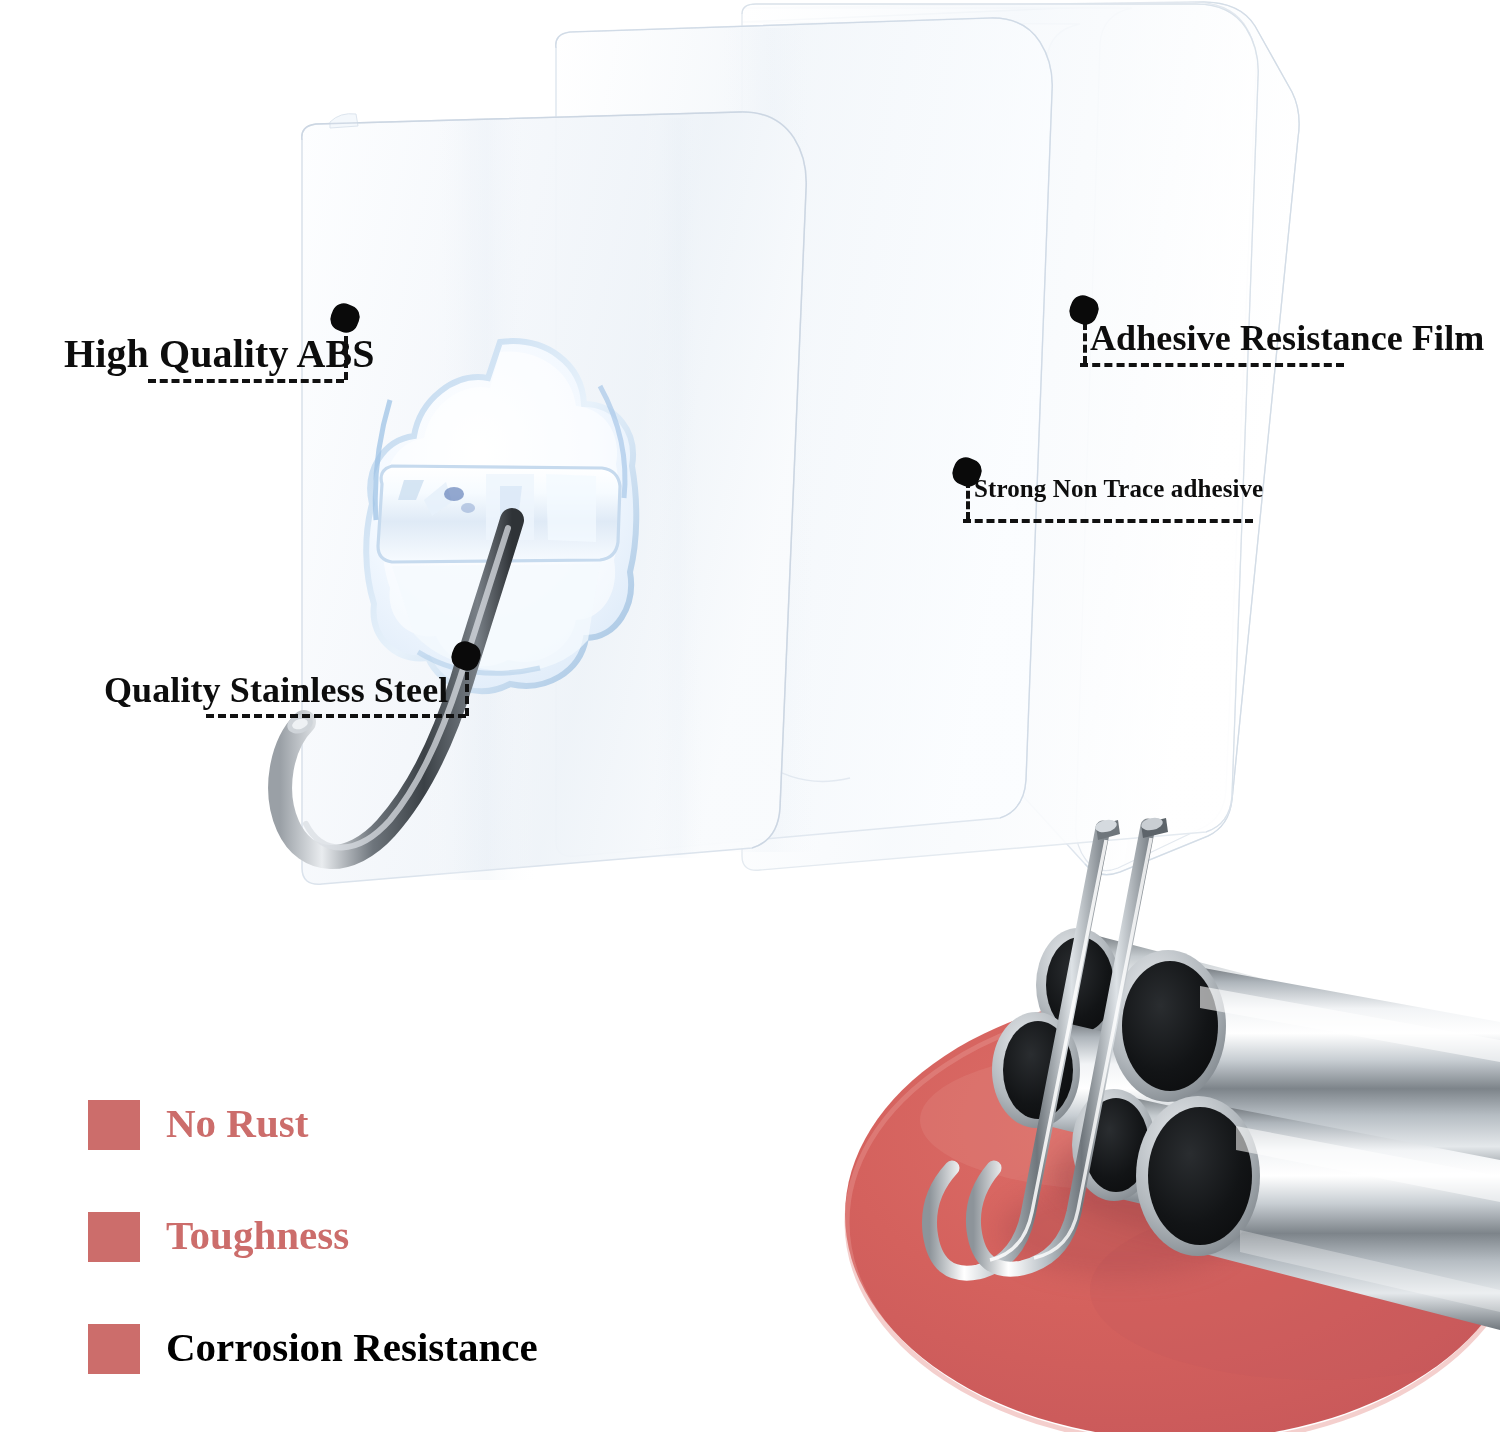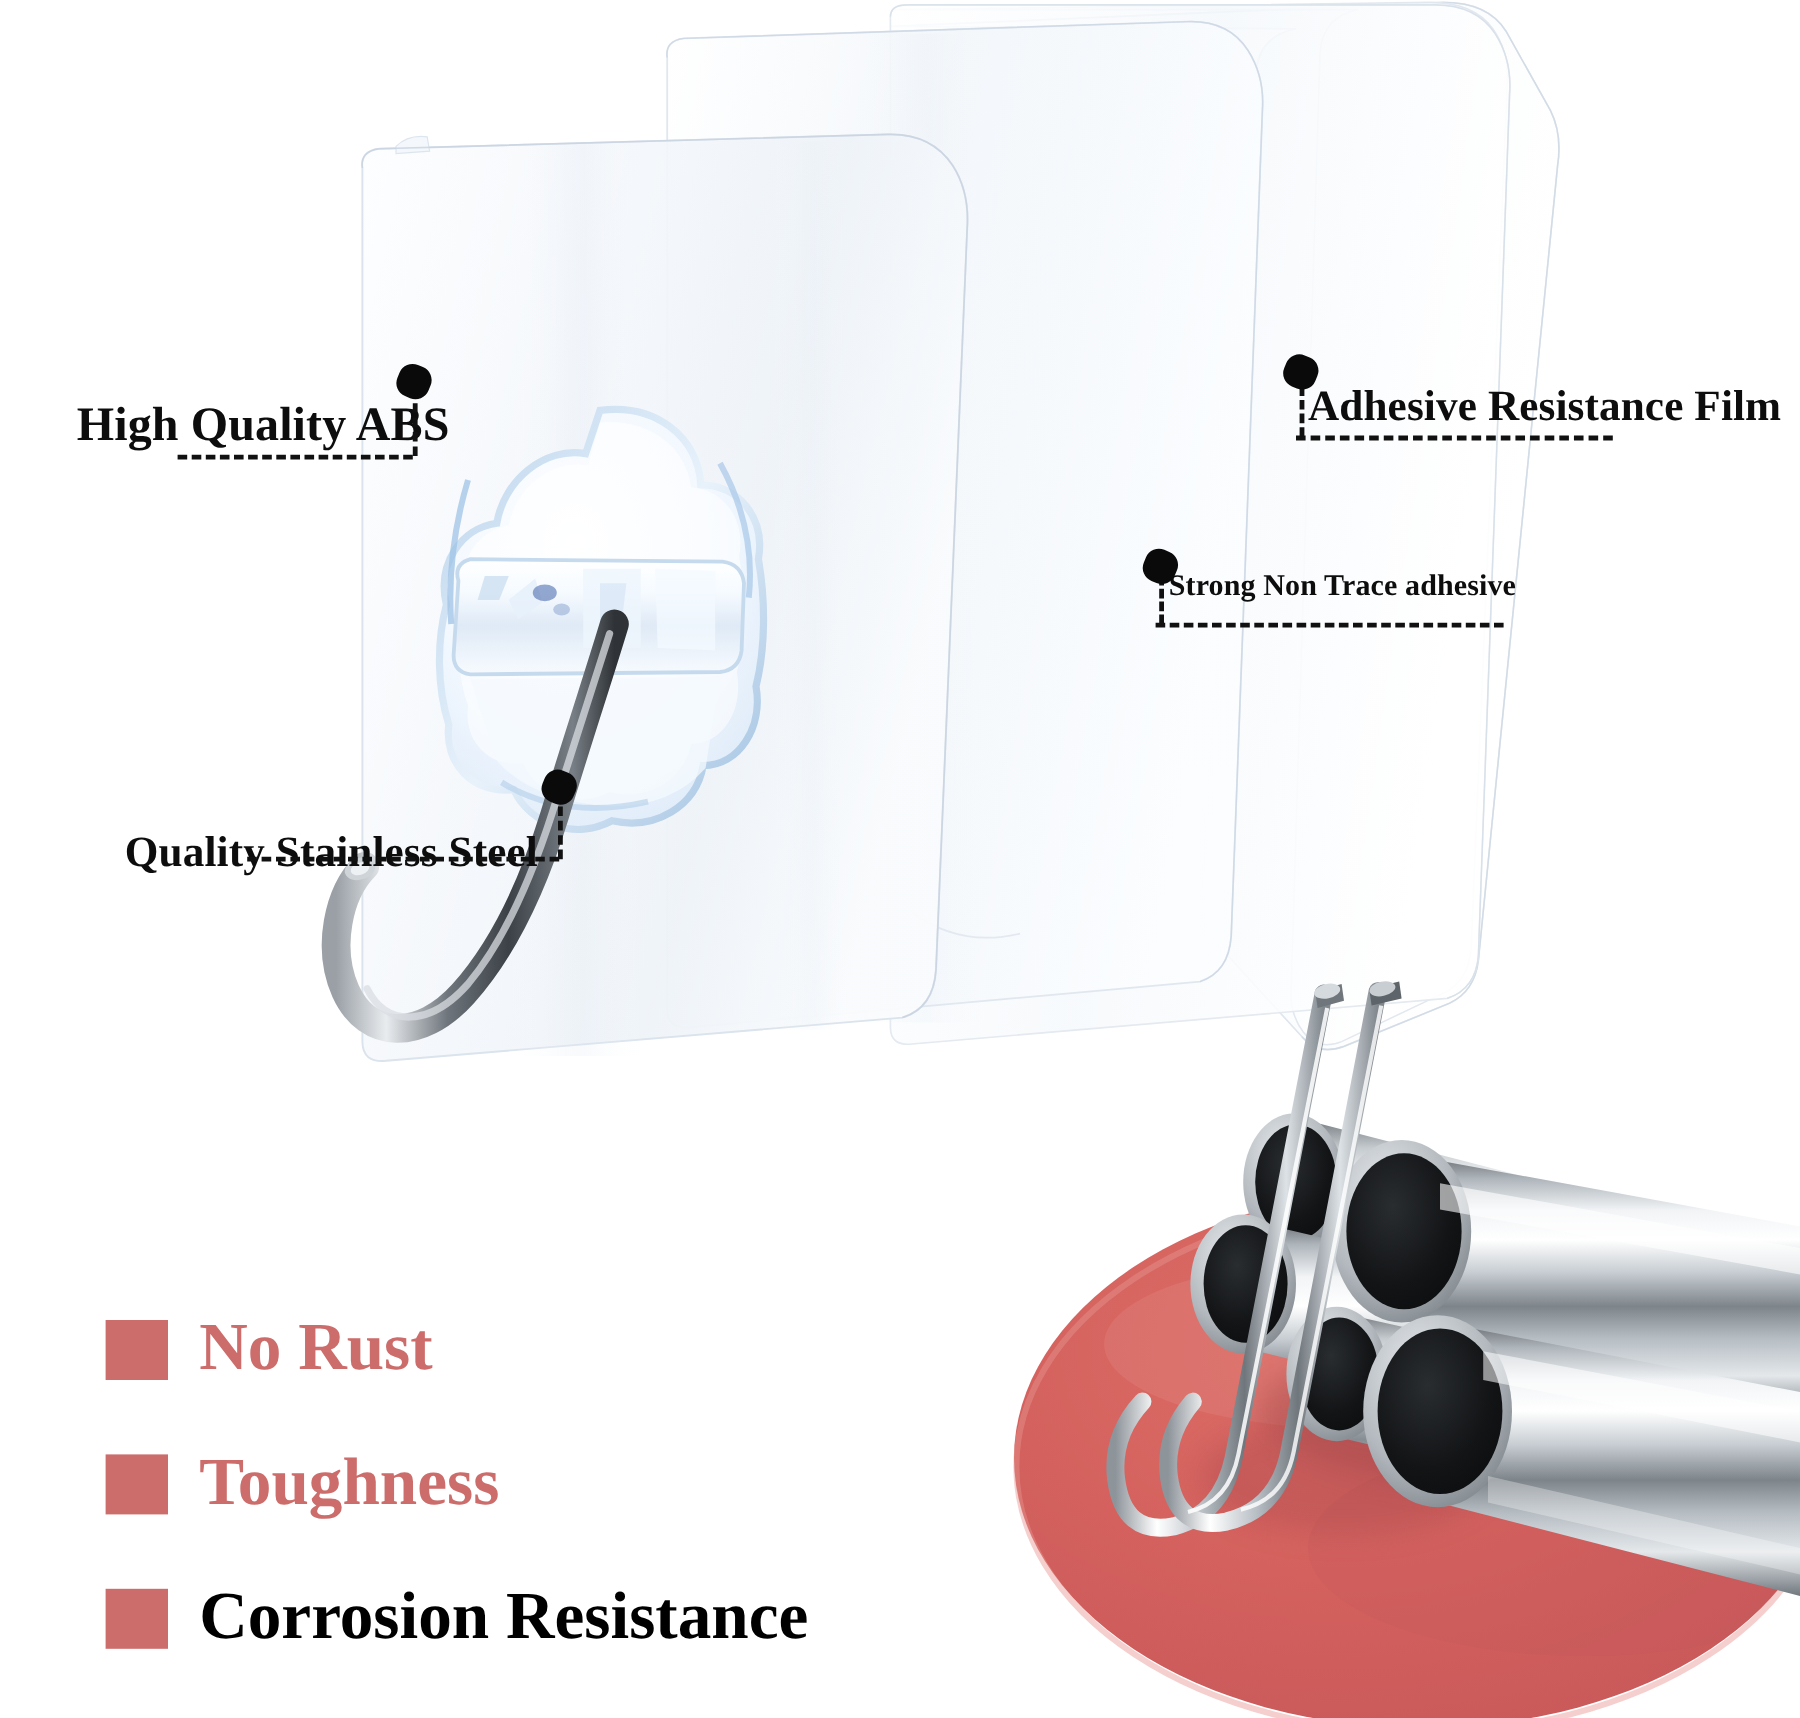--- a/index.html
+++ b/index.html
@@ -46,21 +46,21 @@
   #feature-list { position:absolute; left:88px; top:1100px; }
   .feat-row { position:relative; height:50px; margin-bottom:62px; }
   .feat-swatch {
     position:absolute; left:0; top:0;
     width:52px; height:50px;
   }
   .feat-label {
     position:absolute; left:78px; top:-3px;
     font-family:"Liberation Serif","DejaVu Serif",serif;
     font-weight:700;
-    font-size:56px;
+    font-size:41px;
     line-height:52px;
     white-space:nowrap;
   }
 
   
   #label-304 {
     position:absolute;
     left:1180px; top:848px;
     font-family:"Liberation Serif","DejaVu Serif",serif;
     font-weight:700; font-size:37px; color:#0d0d0d;
@@ -390,21 +390,21 @@
   </div>
 
   <div class="callout">
     <div class="ctext" style="position:absolute; left:974px; top:476px; font-size:25px;">Strong Non Trace adhesive</div>
     <div class="dash-h" style="left:963px; top:519px; width:290px;"></div>
     <div class="dash-v" style="left:966px; top:480px; height:40px;"></div>
     <div class="dot" style="left:953px; top:458px; width:28px; height:28px;"></div>
   </div>
 
   <div class="callout">
-    <div class="ctext" style="position:absolute; left:104px; top:692px; font-size:36px;">Quality Stainless Steel</div>
+    <div class="ctext" style="position:absolute; left:104px; top:672px; font-size:36px;">Quality Stainless Steel</div>
     <div class="dash-h" style="left:206px; top:714px; width:260px;"></div>
     <div class="dash-v" style="left:465px; top:672px; height:44px;"></div>
     <div class="dot" style="left:452px; top:642px; width:28px; height:28px;"></div>
   </div>
 
 
   <div id="feature-list">
 
     <div class="feat-row">
       <div class="feat-swatch" style="background:#cc6d6b;"></div>

